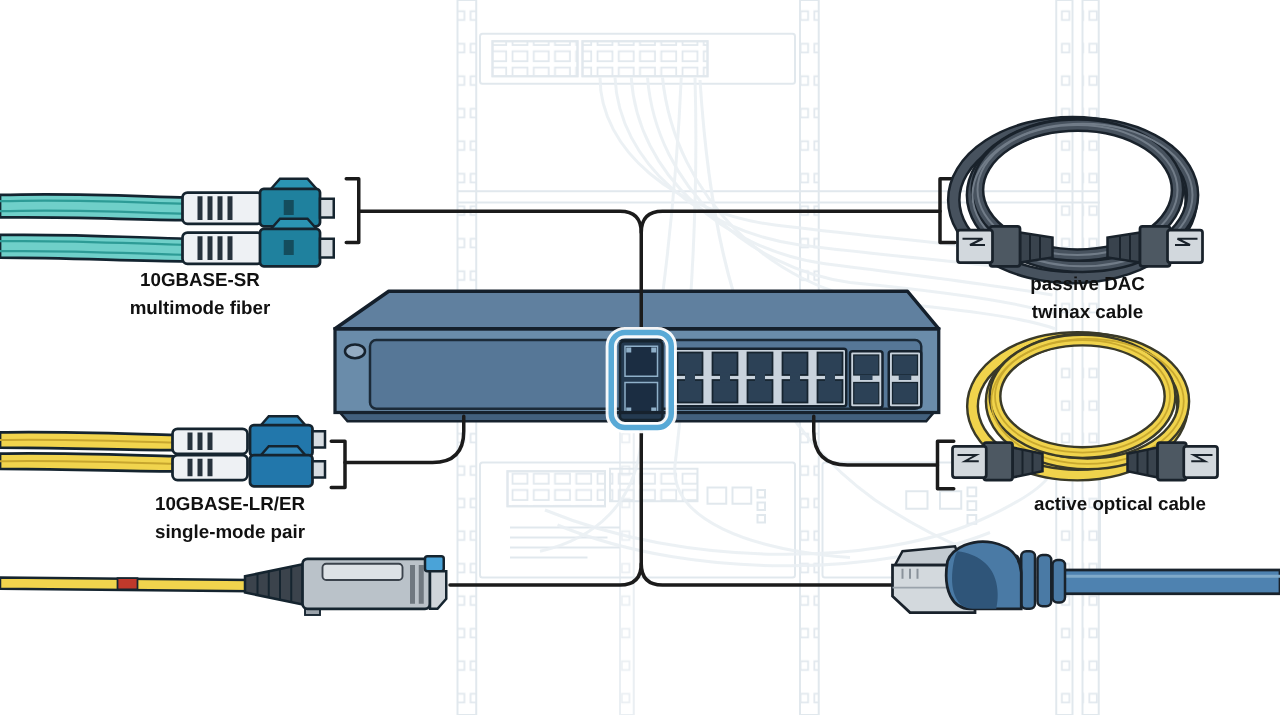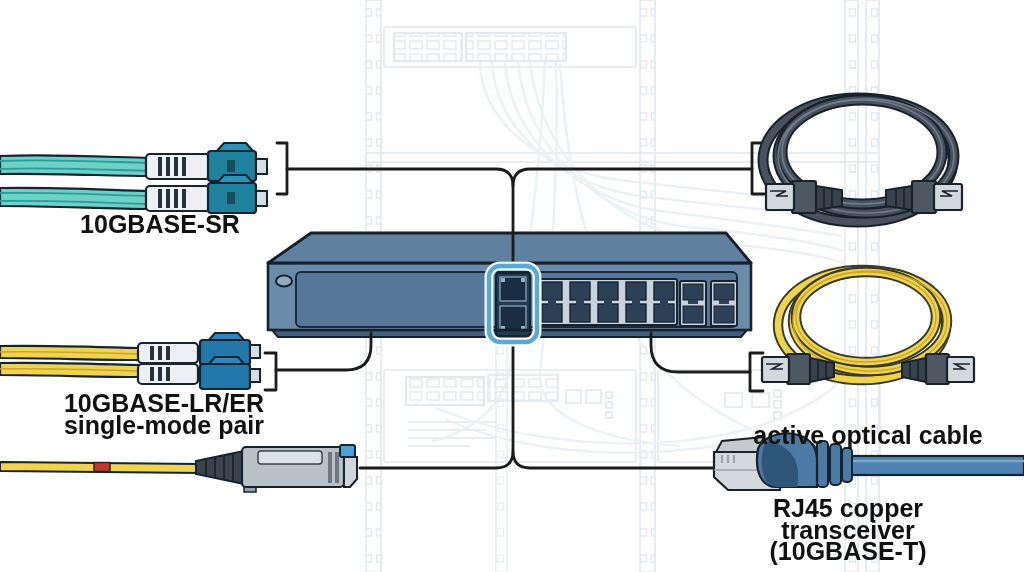--- a/index.html
+++ b/index.html
@@ -1,19 +1,19 @@
 <!DOCTYPE html>
 <html><head>
 <meta charset="utf-8">
 <style>
   html,body{margin:0;padding:0;background:#ffffff;}
   #stage{position:relative;width:1024px;height:572px;overflow:hidden;background:#ffffff;
          font-family:"Liberation Sans",sans-serif;}
   #art{position:absolute;left:0;top:0;}
-  .lbl{position:absolute;text-align:center;color:#111;font-weight:700;font-size:25px;
+  .lbl{position:absolute;text-align:center;color:#111;font-weight:700;font-size:15px;
        line-height:21.5px;letter-spacing:0;}
   .lbl span{display:block;}
 </style>
 </head>
 <body>
 
 <div id="stage">
 
 <svg id="art" width="1024" height="572" viewBox="0 0 1024 572">
   <defs>
@@ -298,31 +298,32 @@
       <line x1="734" y1="455" x2="734" y2="463" stroke="#8a939b" stroke-width="1.6"></line>
       <line x1="714" y1="470" x2="780" y2="470" stroke="#9aa3ab" stroke-width="1.4"></line>
       <path d="M758,449 C762,438 778,431 794,434 C810,437 816,446 817,458 L817,487 L776,487 C762,487 754,472 758,449 Z" fill="#4a7aa5" stroke="#19222b" stroke-width="2.2"></path>
       <path d="M766,441 C782,443 794,452 797,466 C799,475 798,482 797,487 L778,487 C766,487 760,474 762,456 C763,448 764,444 766,441 Z" fill="#2f5579" stroke="none"></path>
     </g>
   </g>
 </svg>
 
 <div class="lbl" style="left:40px;top:214px;width:240px;">
   <span>10GBASE-SR</span>
-</div>
-
-<div class="lbl" style="left:44px;top:393px;width:240px;">
+  <span>multimode fiber</span>
+</div>
+
+<div class="lbl" style="left:64px;top:393px;width:240px;">
   <span>10GBASE-LR/ER</span>
   <span>single-mode pair</span>
 </div>
 
 
-
-<div class="lbl" style="left:748px;top:393px;width:240px;margin-top:32px;">
+<div class="lbl" style="left:760px;top:217px;width:220px;">
+  <span>passive DAC</span>
+  <span>twinax cable</span>
+</div>
+
+<div class="lbl" style="left:776px;top:393px;width:240px;">
   <span>active optical cable</span>
 </div>
 
-<div class="lbl" style="left:718px;top:498px;width:260px;">
-  <span>RJ45 copper transceiver</span>
-  <span>(10GBASE-T)</span>
-</div>
 
 </div>
 
 </body></html>

